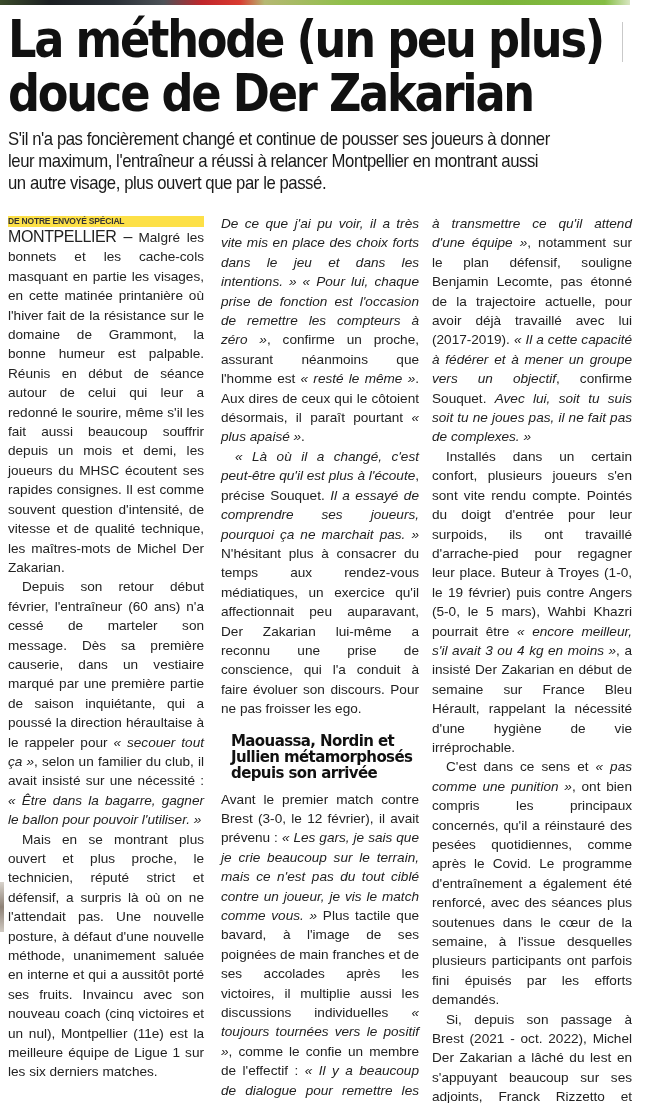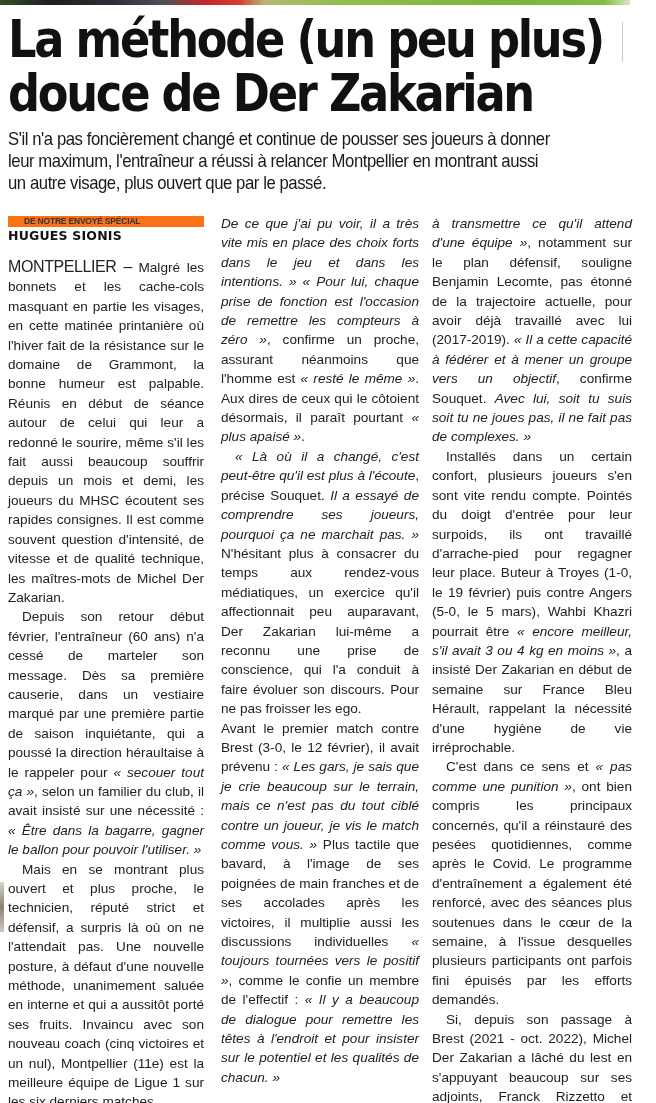--- a/index.html
+++ b/index.html
@@ -33,22 +33,22 @@
       position: absolute; top: 0;
       font-size: 13.6px; line-height: 19.4px; color: #222;
     }
     .col1 { left: 8px; width: 196px; }
     .col2 { left: 221px; width: 198px; }
     .col3 { left: 432px; width: 200px; }
     .col p { margin: 0; text-align: justify; hyphens: manual; }
     .col p.indent { text-indent: 14px; }
     .col p.noind { text-indent: 0; }
     .kicker {
-      background: #f97316; font-size: 8.5px; line-height: 11px;
-      font-weight: bold; letter-spacing: -0.2px; padding: 0 16px; color: #333;
+      background: #fde047; font-size: 8.5px; line-height: 11px;
+      font-weight: bold; letter-spacing: -0.2px; padding: 0 0; color: #333;
       margin-top: 2px; text-transform: uppercase;
     }
     .byline {
       font-family: "DejaVu Sans", sans-serif; font-weight: bold;
       font-size: 12.5px; line-height: 18px; color: #111; letter-spacing: 0.2px;
       margin-bottom: 12px;
     }
     .dateline { text-transform: uppercase; font-size: 16px; letter-spacing: -0.4px; }
     .subhead {
       font-family: "DejaVu Sans", sans-serif; font-weight: bold;
@@ -80,30 +80,30 @@
   <span>S'il n'a pas foncièrement changé et continue de pousser ses joueurs à donner</span>
   <span>leur maximum, l'entraîneur a réussi à relancer Montpellier en montrant aussi</span>
   <span>un autre visage, plus ouvert que par le passé.</span>
 </div>
 
 <div class="photo-edge"></div>
 
 <div class="columns">
   <div class="col col1">
     <div class="kicker">De notre envoyé spécial</div>
-    <div class="byline">HUGUES SIONIS</div>
     <p class="noind"><span class="dateline">Montpellier –</span><span> Malgré les bonnets et les cache-cols masquant en partie les visages, en cette matinée printanière où l'hiver fait de la résistance sur le domaine de Grammont, la bonne humeur est palpable. Réunis en début de séance autour de celui qui leur a redonné le sourire, même s'il les fait aussi beaucoup souffrir depuis un mois et demi, les joueurs du MHSC écoutent ses rapides consignes. Il est comme souvent question d'intensité, de vitesse et de qualité technique, les maîtres-mots de Michel Der Zakarian.</span></p>
     <p class="indent"><span>Depuis son retour début février, l'entraîneur (60 ans) n'a cessé de marteler son message. Dès sa première causerie, dans un vestiaire marqué par une première partie de saison inquiétante, qui a poussé la direction héraultaise à le rappeler pour </span><i>« secouer tout ça »</i><span>, selon un familier du club, il avait insisté sur une nécessité : </span><i>« Être dans la bagarre, gagner le ballon pour pouvoir l'utiliser. »</i></p>
     <p class="indent">Mais en se montrant plus ouvert et plus proche, le technicien, réputé strict et défensif, a surpris là où on ne l'attendait pas. Une nouvelle posture, à défaut d'une nouvelle méthode, unanimement saluée en interne et qui a aussitôt porté ses fruits. Invaincu avec son nouveau coach (cinq victoires et un nul), Montpellier (11e) est la meilleure équipe de Ligue 1 sur les six derniers matches.</p>
 
   </div>
 
   <div class="col col2">
     <p class="noind"><i>De ce que j'ai pu voir, il a très vite mis en place des choix forts dans le jeu et dans les intentions. » « Pour lui, chaque prise de fonction est l'occasion de remettre les compteurs à zéro »</i><span>, confirme un proche, assurant néanmoins que l'homme est </span><i>« resté le même »</i><span>. Aux dires de ceux qui le côtoient désormais, il paraît pourtant </span><i>« plus apaisé »</i><span>.</span></p>
     <p class="indent"><i>« Là où il a changé, c'est peut-être qu'il est plus à l'écoute</i><span>, précise Souquet. </span><i>Il a essayé de comprendre ses joueurs, pourquoi ça ne marchait pas. »</i><span> N'hésitant plus à consacrer du temps aux rendez-vous médiatiques, un exercice qu'il affectionnait peu auparavant, Der Zakarian lui-même a reconnu une prise de conscience, qui l'a conduit à faire évoluer son discours. Pour ne pas froisser les ego.</span></p>
+    <div class="subhead">Maouassa, Nordin et Jullien métamorphosés depuis son arrivée</div>
     <p class="noind"><span>Avant le premier match contre Brest (3-0, le 12 février), il avait prévenu : </span><i>« Les gars, je sais que je crie beaucoup sur le terrain, mais ce n'est pas du tout ciblé contre un joueur, je vis le match comme vous. »</i><span> Plus tactile que bavard, à l'image de ses poignées de main franches et de ses accolades après les victoires, il multiplie aussi les discussions individuelles </span><i>« toujours tournées vers le positif »</i><span>, comme le confie un membre de l'effectif : </span><i>« Il y a beaucoup de dialogue pour remettre les têtes à l'endroit et pour insister sur le potentiel et les qualités de chacun. »</i></p>
 
   </div>
 
   <div class="col col3">
     <p class="noind"><i>à transmettre ce qu'il attend d'une équipe »</i><span>, notamment sur le plan défensif, souligne Benjamin Lecomte, pas étonné de la trajectoire actuelle, pour avoir déjà travaillé avec lui (2017-2019). </span><i>« Il a cette capacité à fédérer et à mener un groupe vers un objectif</i><span>, confirme Souquet. </span><i>Avec lui, soit tu suis soit tu ne joues pas, il ne fait pas de complexes. »</i></p>
     <p class="indent"><span>Installés dans un certain confort, plusieurs joueurs s'en sont vite rendu compte. Pointés du doigt d'entrée pour leur surpoids, ils ont travaillé d'arrache-pied pour regagner leur place. Buteur à Troyes (1-0, le 19 février) puis contre Angers (5-0, le 5 mars), Wahbi Khazri pourrait être </span><i>« encore meilleur, s'il avait 3 ou 4 kg en moins »</i><span>, a insisté Der Zakarian en début de semaine sur France Bleu Hérault, rappelant la nécessité d'une hygiène de vie irréprochable.</span></p>
     <p class="indent"><span>C'est dans ce sens et </span><i>« pas comme une punition »</i><span>, ont bien compris les principaux concernés, qu'il a réinstauré des pesées quotidiennes, comme après le Covid. Le programme d'entraînement a également été renforcé, avec des séances plus soutenues dans le cœur de la semaine, à l'issue desquelles plusieurs participants ont parfois fini épuisés par les efforts demandés.</span></p>
     <p class="indent"><span>Si, depuis son passage à Brest (2021 - oct. 2022), Michel Der Zakarian a lâché du lest en s'appuyant beaucoup sur ses adjoints, Franck Rizzetto et David Bechkoura, le technicien reste intransigeant sur le terrain : </span></p>
   </div>

